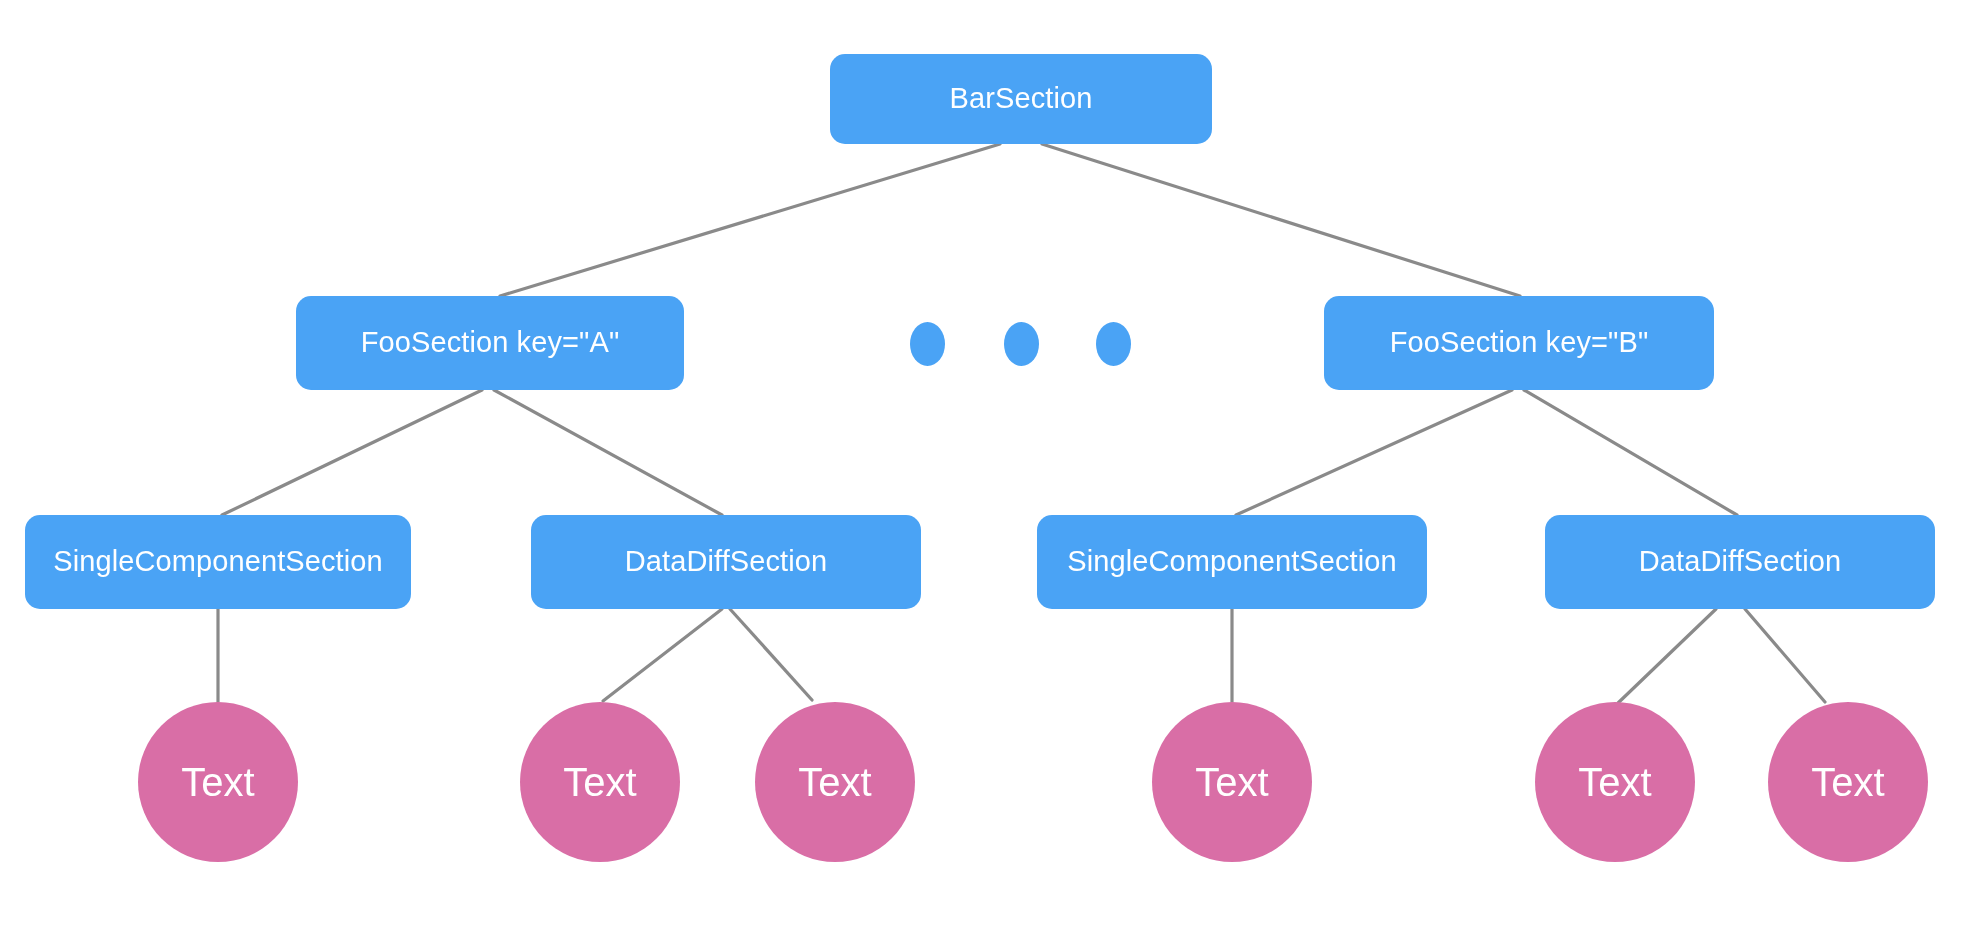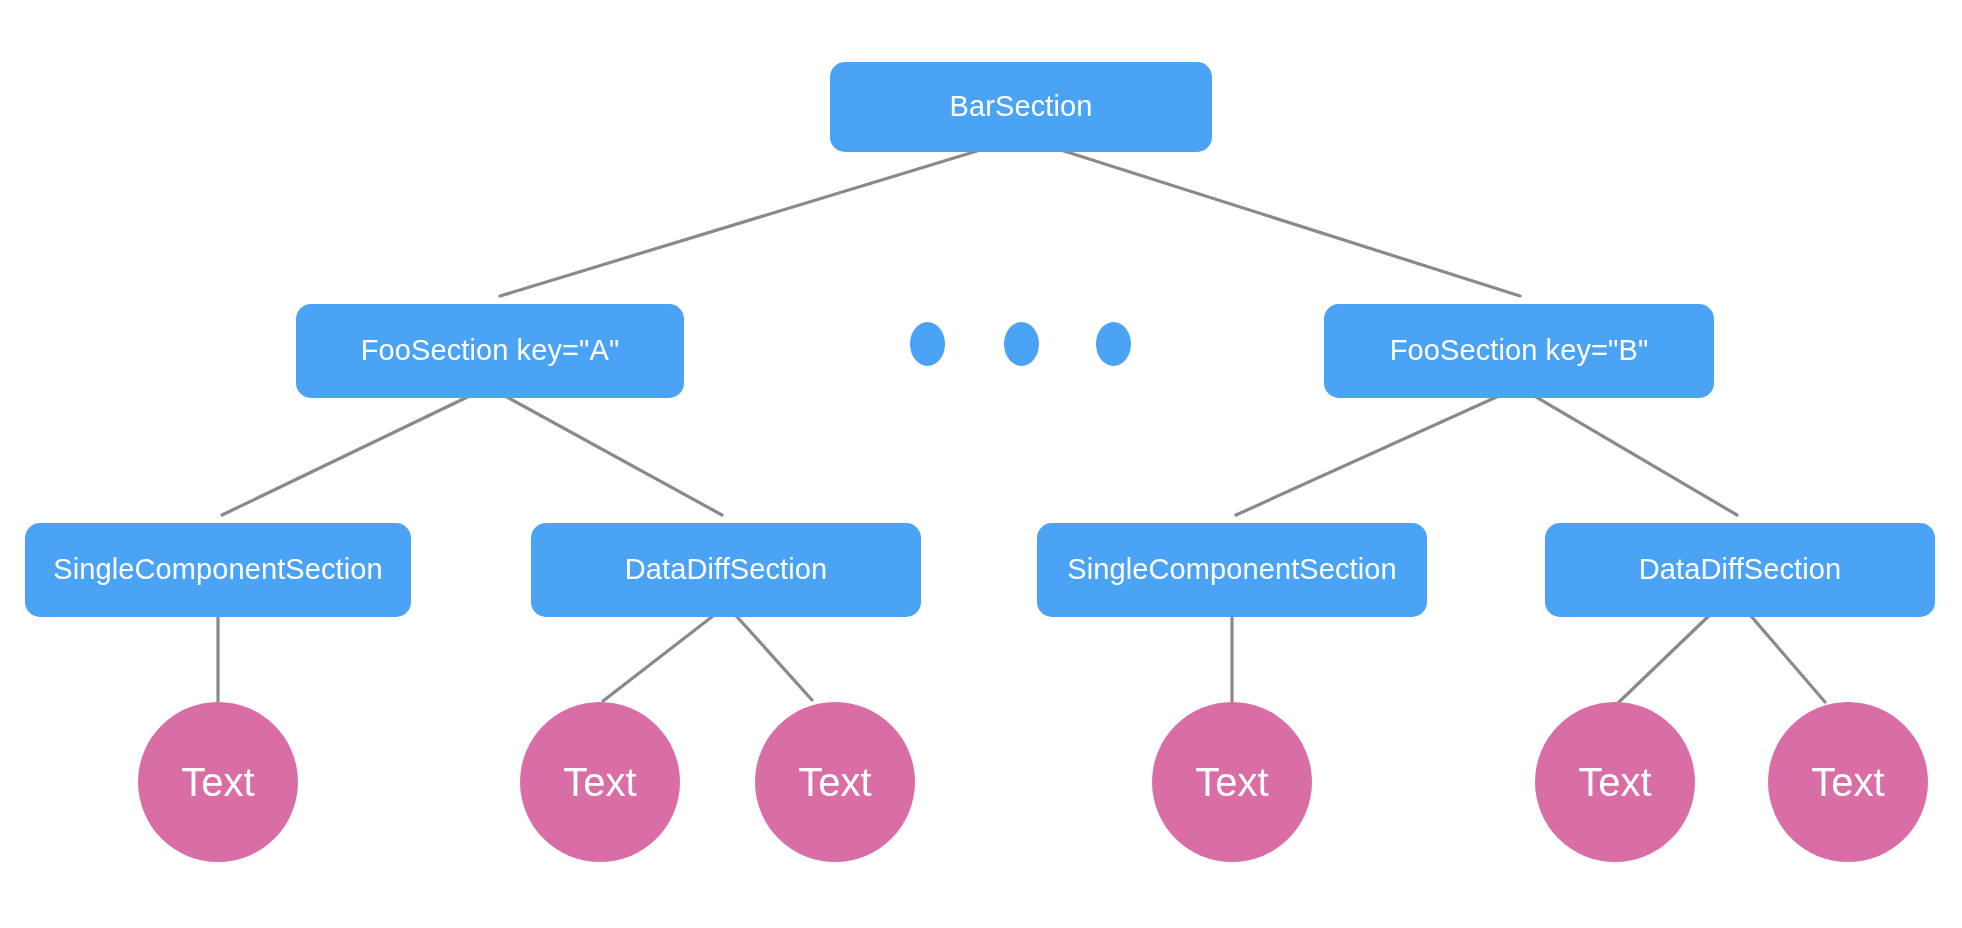--- a/index.html
+++ b/index.html
@@ -37,21 +37,20 @@
     line-height: 1.1;
     white-space: nowrap;
     user-select: none;
   }
   .node-box {
     background: #4aa3f5;
     border-radius: 15px;
     font-size: 29px;
     letter-spacing: 0.1px;
     padding: 0 11px;
-    margin-top: 8px;
   }
   .node-circle {
     background: #d96ea6;
     border-radius: 50%;
     font-size: 40px;
   }
   .ellipsis-dot {
     position: absolute;
     background: #4aa3f5;
     border-radius: 50%;

